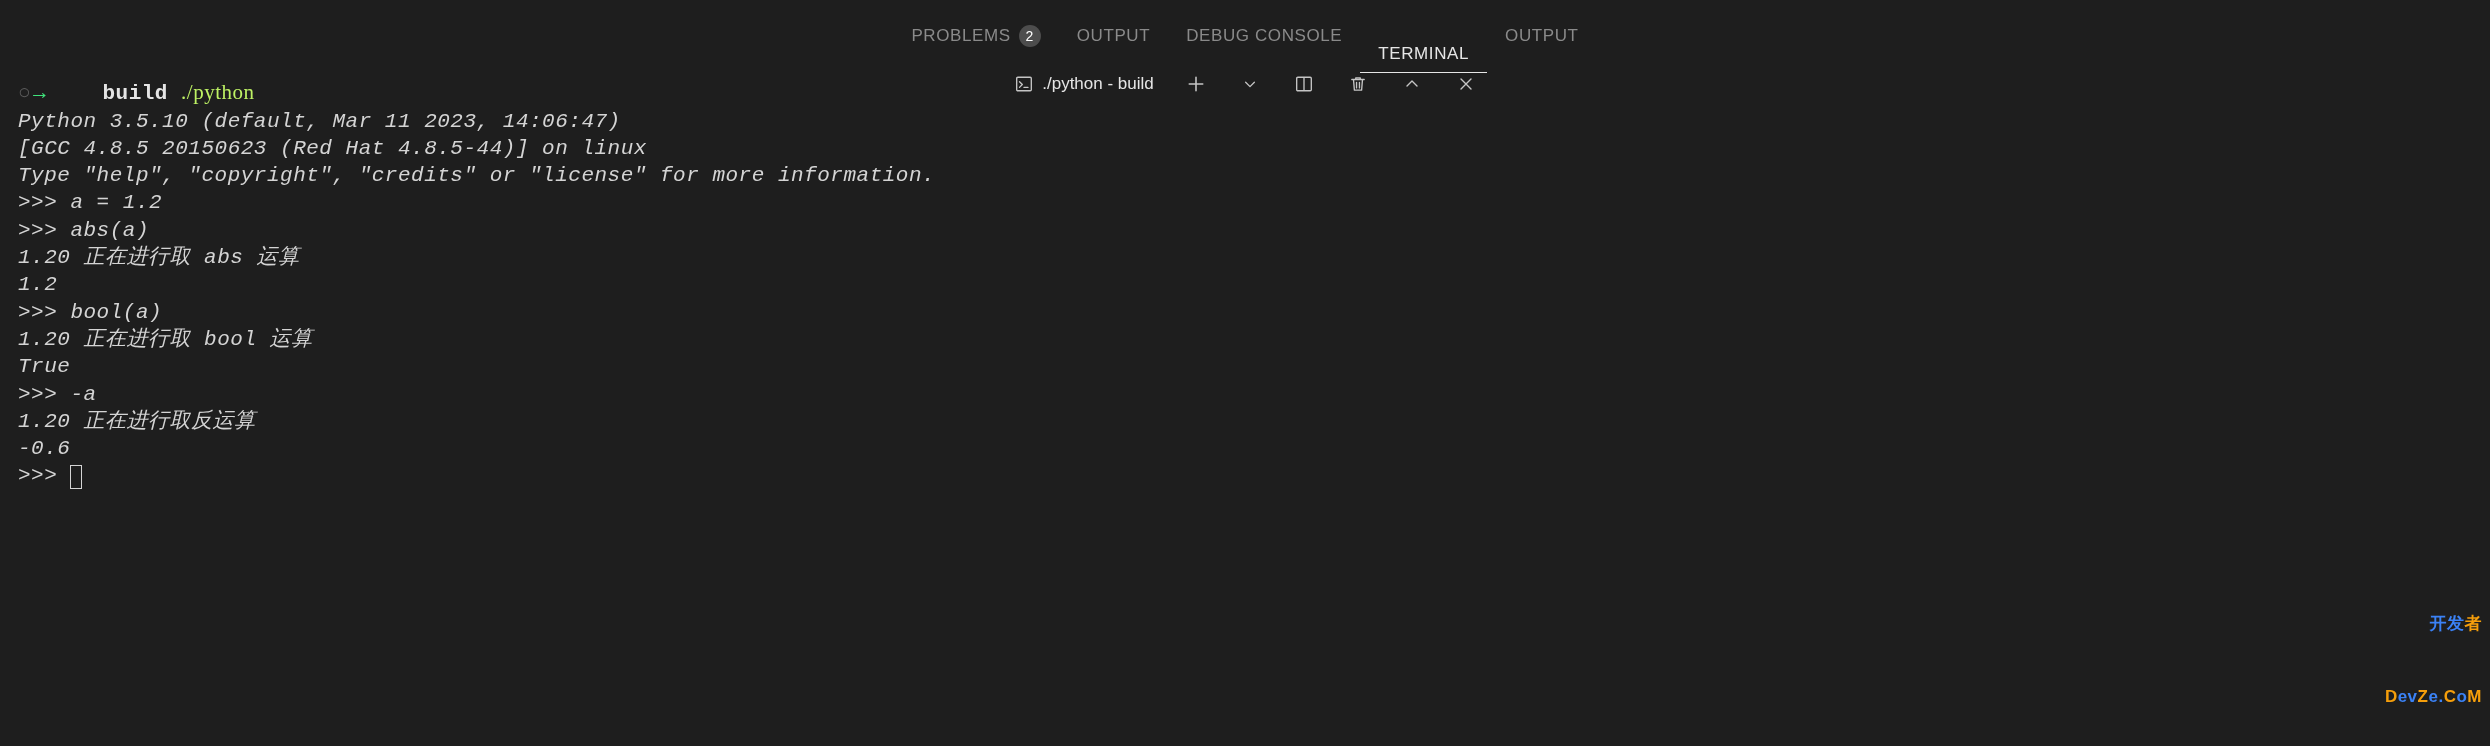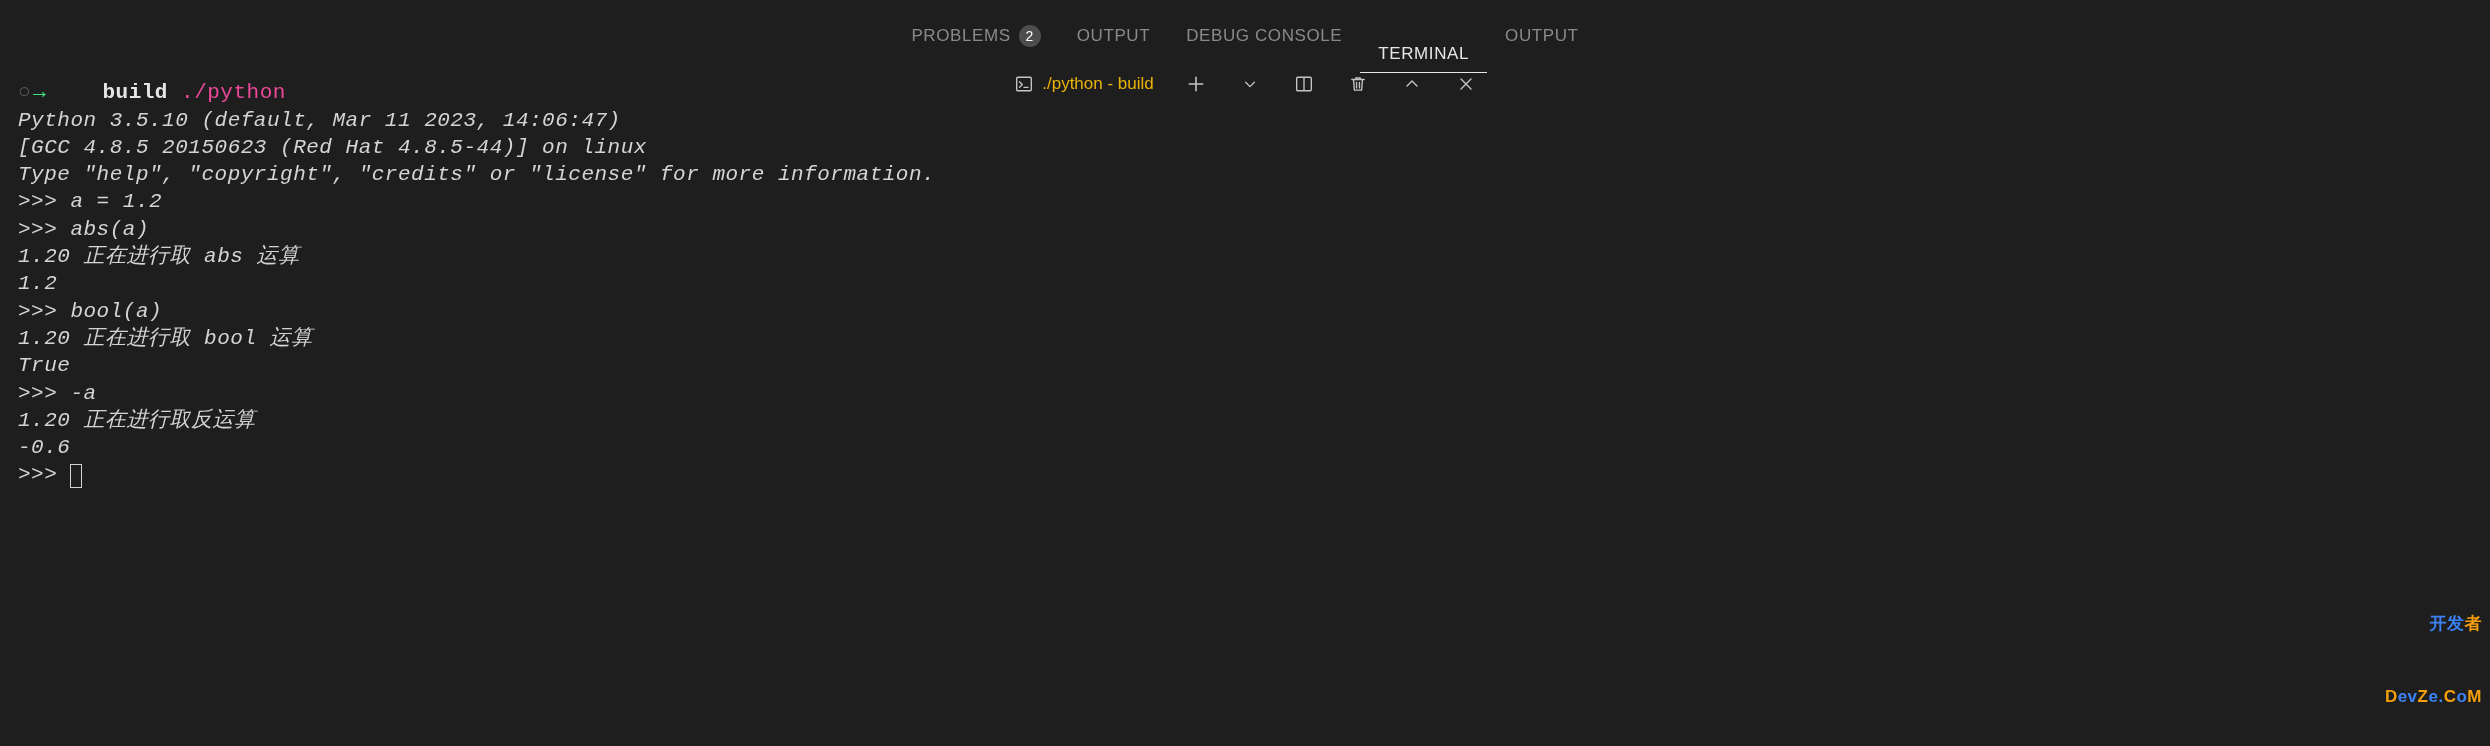--- a/index.html
+++ b/index.html
@@ -55,21 +55,21 @@
       align-items: center;
       justify-content: center;
       font-size: 14px;
       padding: 0 6px;
     }
     .spacer { flex: 1; }
     .header-right {
       display: flex;
       align-items: center;
       gap: 30px;
-      color: #eab308;
+      color: #e5e5e5;
     }
     .header-right .launch {
       display: flex;
       align-items: center;
       gap: 6px;
       font-size: 17px;
     }
     .header-right svg { display: block; }
     .icon-btn {
       display: flex;
@@ -89,21 +89,21 @@
       letter-spacing: 0.5px;
       color: #d4d4d4;
       position: relative;
     }
     .circle {
       color: #5a5a5a;
       margin-right: 2px;
     }
     .arrow { color: #3fe37b; }
     .dir { color: #e5e5e5; font-weight: bold; margin-left: 30px; }
-    .cmd { color: #ec4899; }
+    .cmd { color: #bef264; font-family: Liberation Serif, serif; }
     .repl { color: #d4d4d4; font-style: italic; }
     .cursor {
       display: inline-block;
       width: 12px;
       height: 24px;
       border: 1px solid #d4d4d4;
       vertical-align: text-bottom;
       margin-bottom: -2px;
     }
     .watermark {

